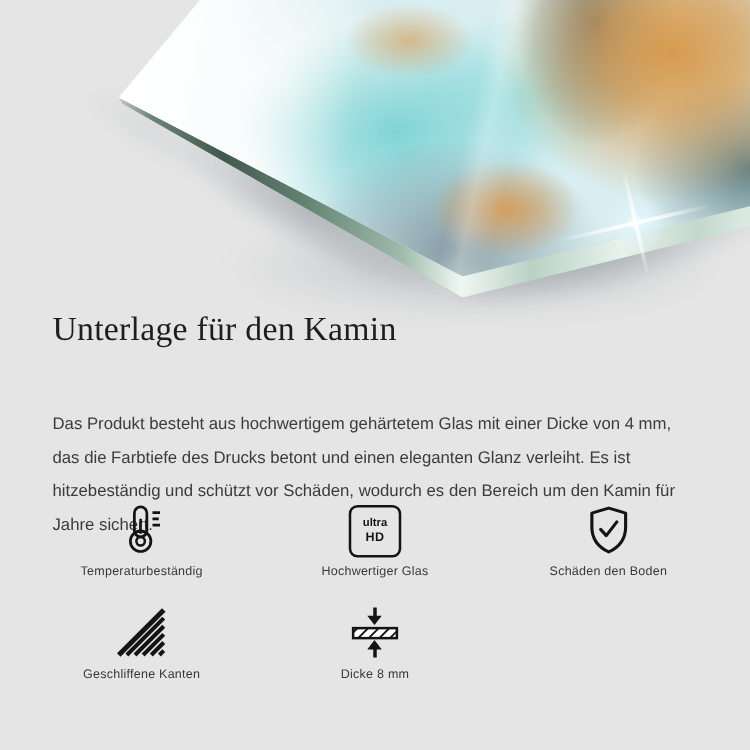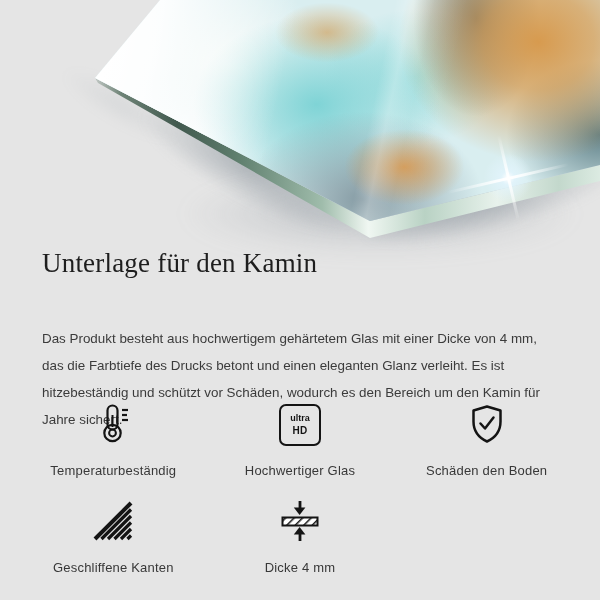--- a/index.html
+++ b/index.html
@@ -67,21 +67,21 @@
     font-family:"Liberation Serif","DejaVu Serif",serif;
     font-size:27px;line-height:38px;color:#1e1e1e;letter-spacing:.2px;font-weight:400;}
   .desc{position:absolute;left:42px;top:312px;width:518px;
     font-size:13.4px;line-height:27px;color:#3b3b3b;}
 
   
   .features{position:absolute;left:20px;top:398px;width:560px;
     display:grid;grid-template-columns:1fr 1fr 1fr;row-gap:17px;}
   .feature{display:flex;flex-direction:column;align-items:center;}
   .icon-wrap{height:48px;display:flex;align-items:flex-end;justify-content:center;}
-  .feature .label{margin-top:17px;font-size:13px;color:#383838;letter-spacing:.2px;}
+  .feature .label{margin-top:6px;font-size:10px;color:#383838;letter-spacing:.2px;}
   .icon-stroke{stroke:#141414;fill:none;}
 
   .uhd-box{width:38px;height:38px;border:2.6px solid #141414;border-radius:7px;
     display:flex;flex-direction:column;align-items:center;justify-content:center;color:#141414;}
   .uhd-top{font-size:9px;font-weight:700;line-height:10px;}
   .uhd-bottom{font-size:10px;font-weight:800;line-height:15px;letter-spacing:.3px;}
 </style>
 </head>
 <body>
 
@@ -171,17 +171,17 @@
               <line x1="0" y1="0" x2="0" y2="6" stroke="#141414" stroke-width="3"></line>
             </pattern>
           </defs>
           <rect x="4.5" y="18.5" width="35" height="8" fill="url(#hatchp)" stroke="#141414" stroke-width="2"></rect>
           <rect x="20.6" y="2" width="2.8" height="7" fill="#141414"></rect>
           <polygon points="15.8,8.5 27.4,8.5 21.6,16" fill="#141414"></polygon>
           <rect x="20.6" y="35" width="2.8" height="7" fill="#141414"></rect>
           <polygon points="15.8,35.5 27.4,35.5 21.6,28" fill="#141414"></polygon>
         </svg>
       </div>
-      <div class="label">Dicke 4 mm</div>
+      <div class="label">Dicke 8 mm</div>
     </div>
 
   </div>
 </div>
 
 </body></html>

